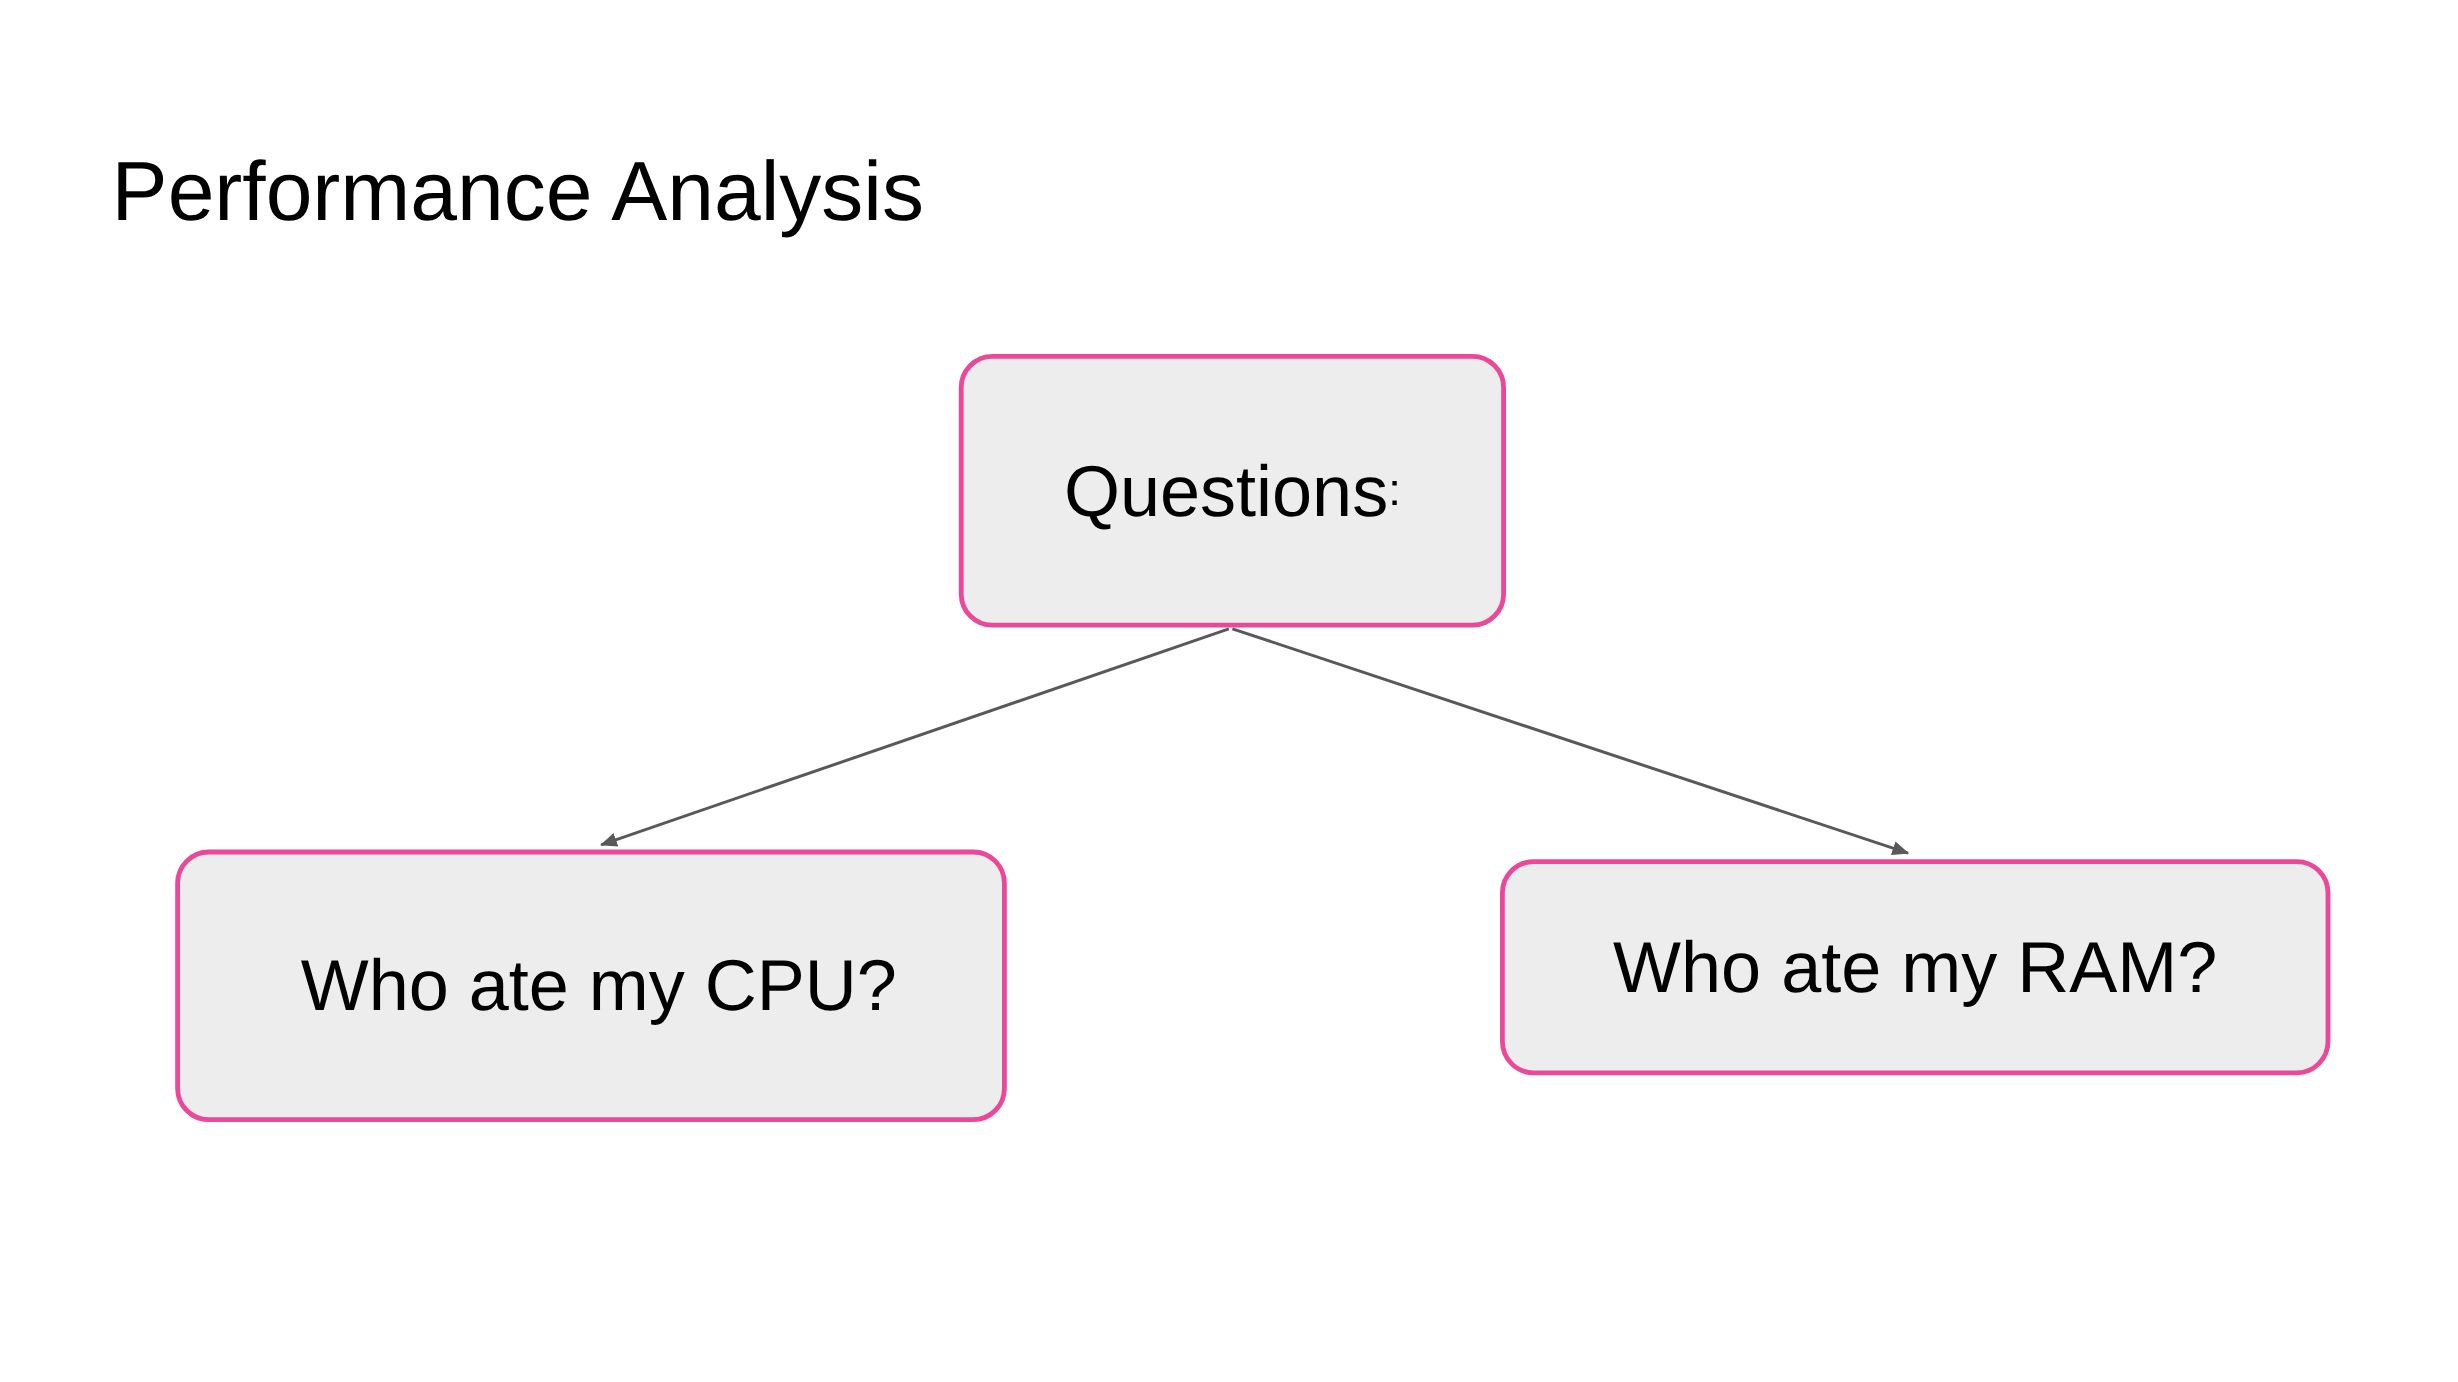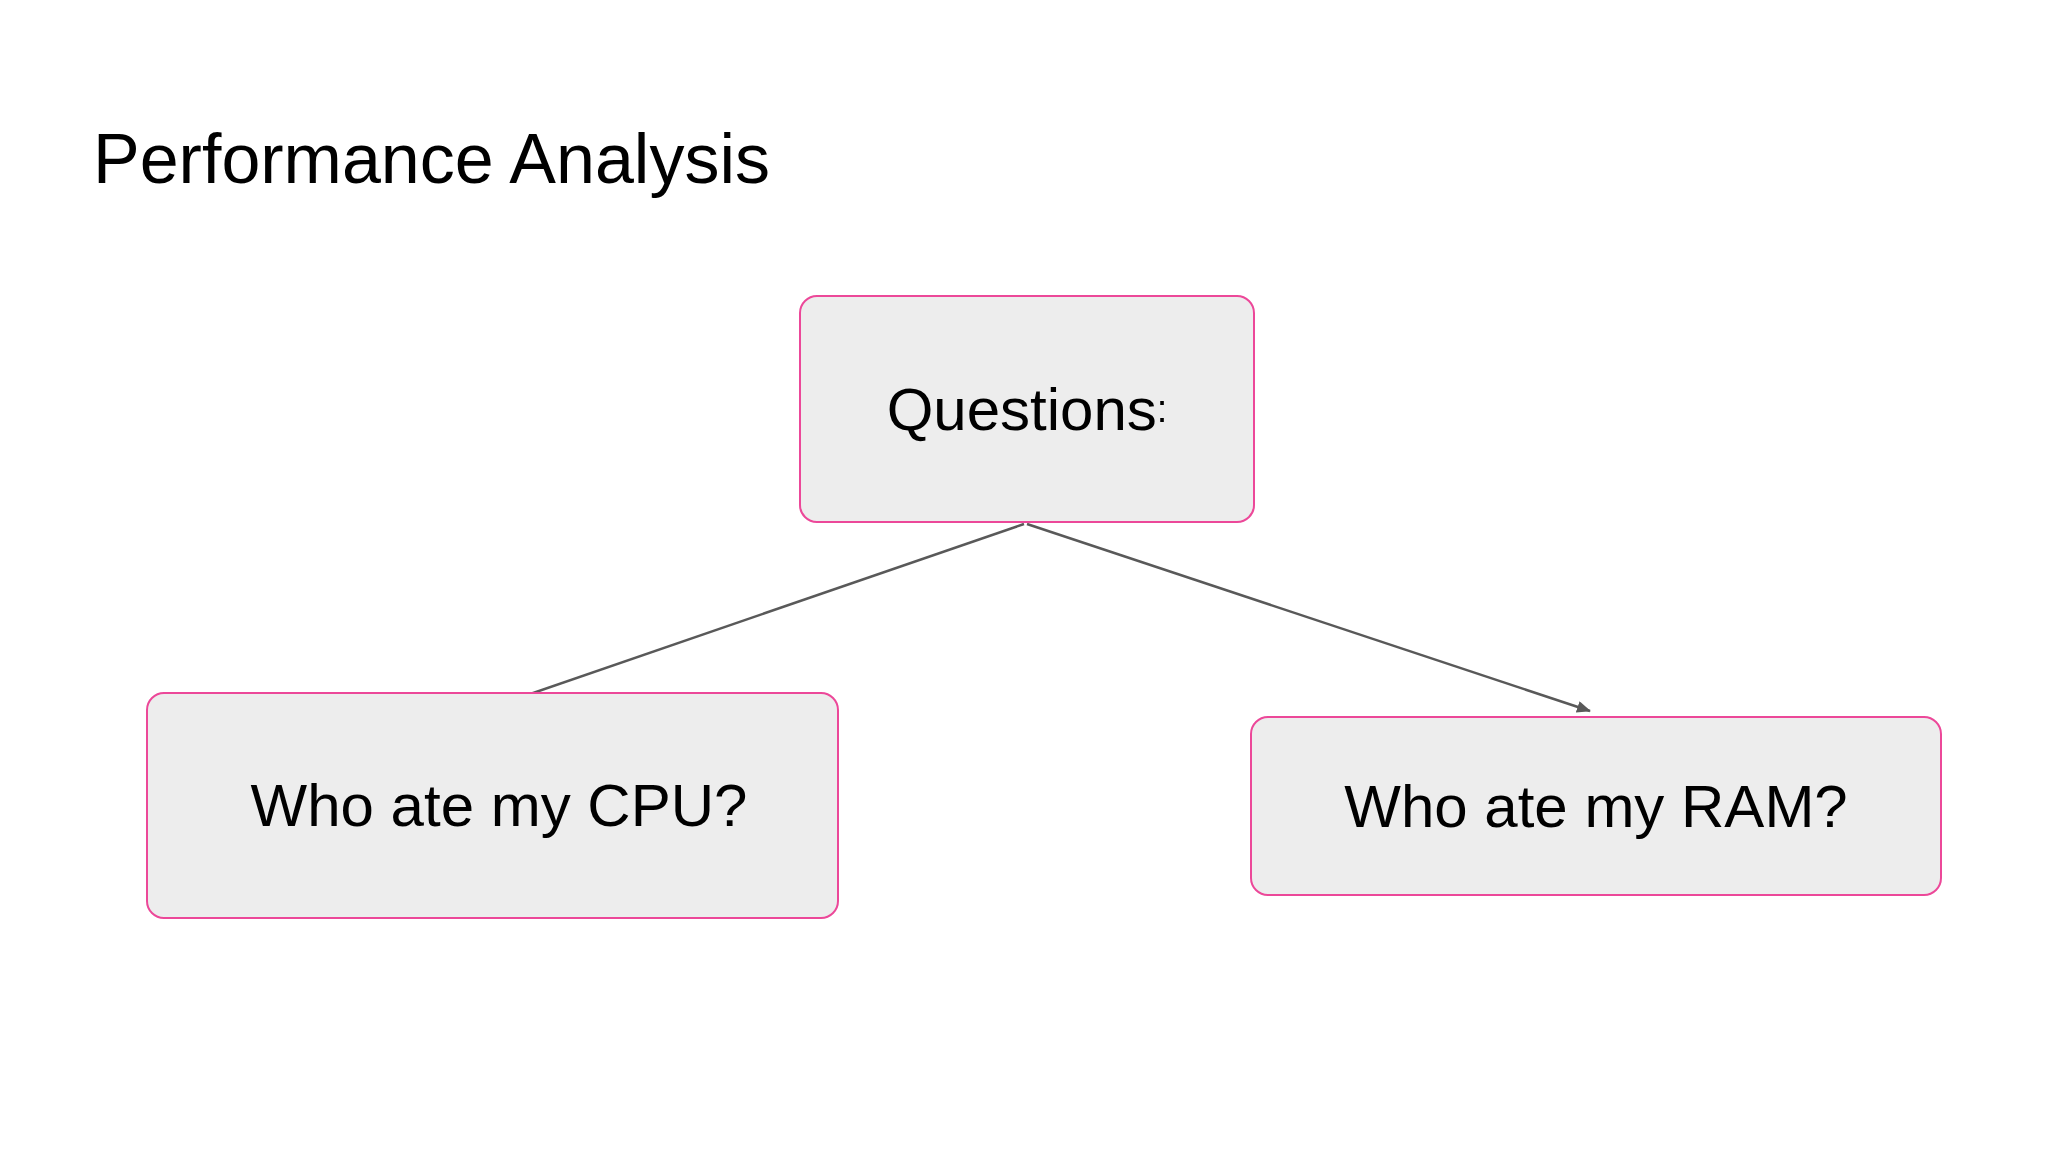--- a/index.html
+++ b/index.html
@@ -22,39 +22,39 @@
     top: 124px;
     font-size: 70px;
     line-height: 1;
     color: #000000;
     white-space: nowrap;
   }
   .node {
     position: absolute;
     box-sizing: border-box;
     background: #ededed;
-    border: 2px solid #ec4899;
-    border-radius: 18px;
+    border: 4px solid #ec4899;
+    border-radius: 28px;
     display: flex;
     align-items: center;
     justify-content: center;
     text-align: center;
     font-size: 60px;
     color: #000000;
     white-space: nowrap;
   }
   .node-questions {
     left: 799px;
     top: 295px;
     width: 456px;
     height: 228px;
   }
   .node-cpu {
     left: 146px;
-    top: 692px;
+    top: 708px;
     width: 693px;
     height: 227px;
     padding-left: 13px;
   }
   .node-ram {
     left: 1250px;
     top: 716px;
     width: 692px;
     height: 180px;
   }

